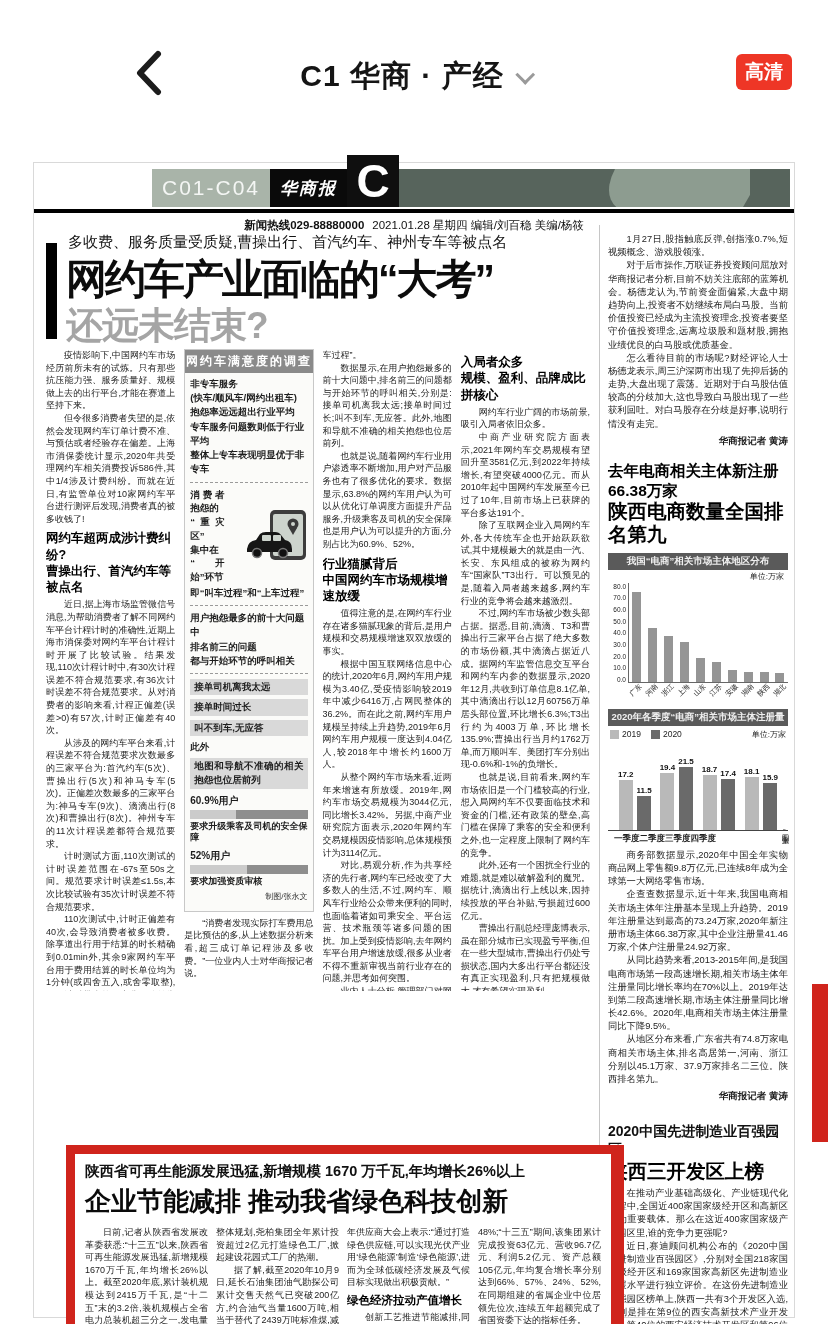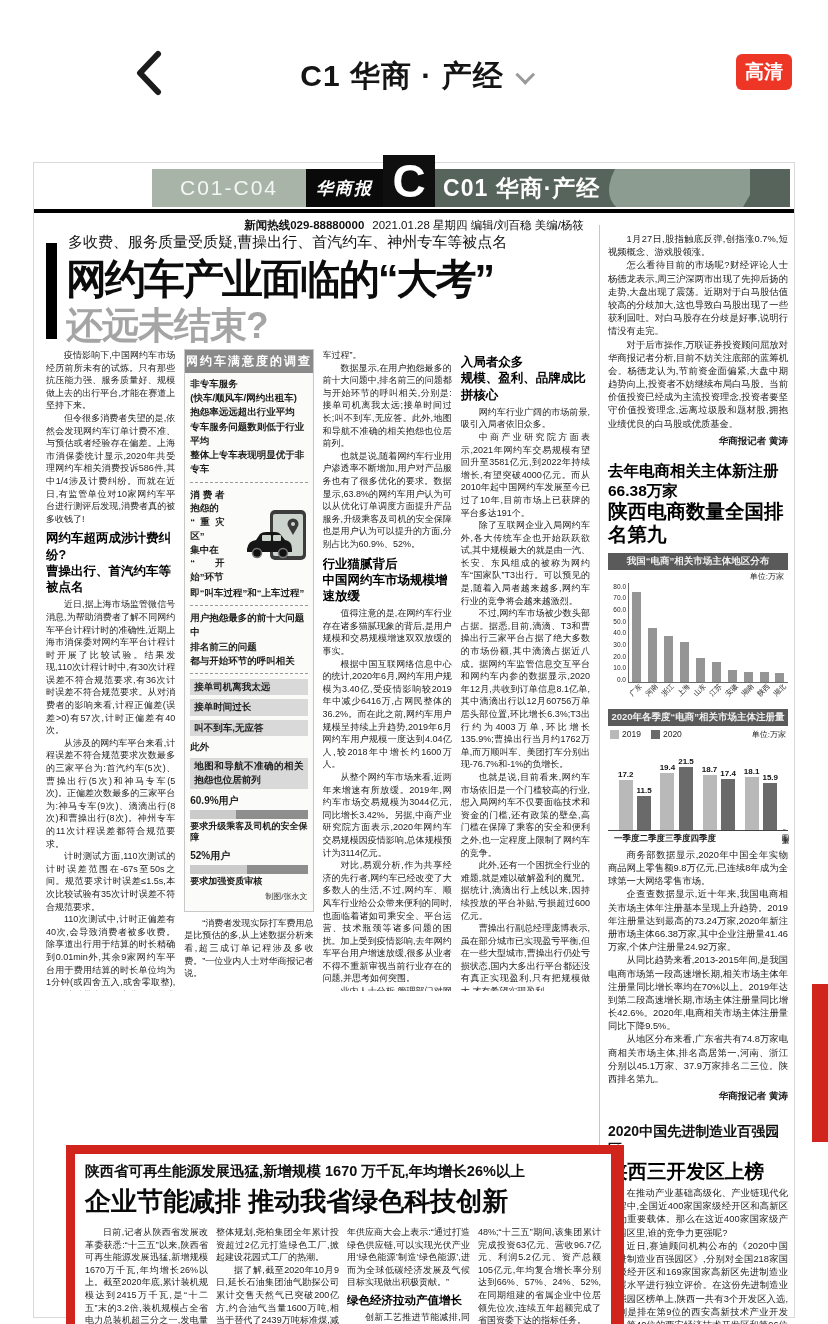--- a/index.html
+++ b/index.html
@@ -7,21 +7,21 @@
 body{position:relative;font-family:"Liberation Sans","DejaVu Sans",sans-serif;color:#1c1c1c}
 
 .app-header{position:absolute;top:0;left:0;right:0;height:150px;background:#fff}
 .back-btn{position:absolute;left:130px;top:50px;width:40px;height:46px;cursor:pointer}
 .title-wrap{position:absolute;left:0;right:0;top:56px;text-align:center;font-size:30px;font-weight:600;color:#151515;letter-spacing:1px}
 .caret{display:inline-block;width:14px;height:14px;border-right:3px solid #9a9a9a;border-bottom:3px solid #9a9a9a;transform:rotate(45deg) translateY(-6px);margin-left:10px}
 .hd-btn{position:absolute;right:36px;top:54px;width:56px;height:36px;background:#ee3626;color:#fff;border-radius:6px;font-size:19px;font-weight:700;text-align:center;line-height:36px;cursor:pointer}
 
 .paper{position:absolute;left:33px;top:162px;width:762px;height:1156px;border:1px solid #d9d9d9;background:#fff}
 .masthead{position:absolute;left:118px;top:6px;right:4px;height:38px;display:flex;align-items:stretch}
-.mh-range{background:#a9b4a9;color:#f4f6f4;font-size:21px;display:flex;align-items:center;padding:0 28px;letter-spacing:2px}
+.mh-range{background:#a9b4a9;color:#f4f6f4;font-size:21px;display:flex;align-items:center;padding:0 10px;letter-spacing:2px}
 .mh-logo{background:#0a0a0a;color:#fff;display:flex;align-items:center;padding:0 10px;font-family:"Liberation Serif","DejaVu Serif",serif;font-style:italic;font-weight:bold;font-size:17px;letter-spacing:2px}
 .mh-cblock{background:#0f0f0f;color:#fff;font-size:46px;font-weight:800;width:52px;margin-top:-14px;height:52px;display:flex;align-items:center;justify-content:center}
 .mh-rest{flex:1;background:#57645c;color:#fff;display:flex;align-items:center;position:relative;overflow:hidden}
 .mh-title{font-size:23px;font-weight:700;margin-left:8px;letter-spacing:1px;white-space:nowrap}
 .mh-swoosh{position:absolute;right:36px;top:-6px;width:150px;height:50px;background:#8d9c90;transform:skewX(-30deg);border-radius:0 0 0 46px}
 .mh-swoosh2{position:absolute;right:0;top:0;width:40px;height:38px;background:#57645c}
 .black-rule{position:absolute;left:0;top:46px;right:0;height:4px;background:#000}
 .info-line{position:absolute;top:55px;left:0;right:0;text-align:center;font-size:11.5px;color:#111}
 .info-line b{margin-right:8px}
 
@@ -105,21 +105,20 @@
   <div class="hd-btn">高清</div>
 </div>
 
 <div class="paper">
 
   <div class="masthead">
     <div class="mh-range">C01-C04</div>
     <div class="mh-logo">华商报</div>
     <div class="mh-cblock">C</div>
     <div class="mh-rest">
-      <span class="mh-title">C01 华商·产经</span>
       <span class="mh-swoosh"></span>
       <span class="mh-swoosh2"></span>
     </div>
   </div>
   <div class="black-rule"></div>
   <div class="info-line">
     <b>新闻热线029-88880000</b><span>2021.01.28 星期四 编辑/刘百稳 美编/杨筱</span>
   </div>
 
   <div class="lead">
@@ -209,34 +208,34 @@
           <div class="itm-p">从整个网约车市场来看,近两年来增速有所放缓。2019年,网约车市场交易规模为3044亿元,同比增长3.42%。另据,中商产业研究院方面表示,2020年网约车交易规模因疫情影响,总体规模预计为3114亿元。</div>
           <div class="itm-p">对比,易观分析,作为共享经济的先行者,网约车已经改变了大多数人的生活,不过,网约车、顺风车行业给公众带来便利的同时,也面临着诸如司乘安全、平台运营、技术瓶颈等诸多问题的困扰。加上受到疫情影响,去年网约车平台用户增速放缓,很多从业者不得不重新审视当前行业存在的问题,并思考如何突围。</div>
           <div class="itm-p">业内人士分析,管理部门对网约车合规化的推进制定了一系列的措施。整个网约车行业也将面临洗牌,那些不合规的司机、公司、平台也将会被淘汰。只有加速合规化发展,这样才能在行业里取得一线生机。</div>
         </div>
       <div class="col">
           <div class="itm-h">入局者众多
 规模、盈利、品牌成比拼核心</div>
           <div class="itm-p">网约车行业广阔的市场前景,吸引入局者依旧众多。</div>
           <div class="itm-p">中商产业研究院方面表示,2021年网约车交易规模有望回升至3581亿元,到2022年持续增长,有望突破4000亿元。而从2010年起中国网约车发展至今已过了10年,目前市场上已获牌的平台多达191个。</div>
           <div class="itm-p">除了互联网企业入局网约车外,各大传统车企也开始跃跃欲试,其中规模最大的就是由一汽、长安、东风组成的被称为网约车“国家队”T3出行。可以预见的是,随着入局者越来越多,网约车行业的竞争将会越来越激烈。</div>
-          <div class="itm-p">不过,网约车市场被少数头部占据。据悉,目前,滴滴、T3和曹操出行三家平台占据了绝大多数的市场份额,其中滴滴占据近八成。据网约车监管信息交互平台和网约车内参的数据显示,2020年12月,共收到订单信息8.1亿单,其中滴滴出行以12月60756万单居头部位置,环比增长6.3%;T3出行约为4003万单,环比增长135.9%;曹操出行当月约1762万单,而万顺叫车、美团打车分别出现-76.7%和-1%的负增长。</div>
+          <div class="itm-p">不过,网约车市场被少数头部占据。据悉,目前,滴滴、T3和曹操出行三家平台占据了绝大多数的市场份额,其中滴滴占据近八成。据网约车监管信息交互平台和网约车内参的数据显示,2020年12月,共收到订单信息8.1亿单,其中滴滴出行以12月60756万单居头部位置,环比增长6.3%;T3出行约为4003万单,环比增长135.9%;曹操出行当月约1762万单,而万顺叫车、美团打车分别出现-0.6%和-1%的负增长。</div>
           <div class="itm-p">也就是说,目前看来,网约车市场依旧是一个门槛较高的行业,想入局网约车不仅要面临技术和资金的门槛,还有政策的壁垒,高门槛在保障了乘客的安全和便利之外,也一定程度上限制了网约车的竞争。</div>
           <div class="itm-p">此外,还有一个困扰全行业的难题,就是难以破解盈利的魔咒。据统计,滴滴出行上线以来,因持续投放的平台补贴,亏损超过600亿元。</div>
           <div class="itm-p">曹操出行副总经理庞博表示,虽在部分城市已实现盈亏平衡,但在一些大型城市,曹操出行仍处亏损状态,国内大多出行平台都还没有真正实现盈利,只有把规模做大,才有希望实现盈利。</div>
         </div>
     </div>
   </div>
 
   <div class="rightcol">
     <div class="ra">
       <div class="ra-body">
           <div class="itm-p">1月27日,股指触底反弹,创指涨0.7%,短视频概念、游戏股领涨。</div>
+          <div class="itm-p">对于后市操作,万联证券投资顾问屈放对华商报记者分析,目前不妨关注底部的蓝筹机会。杨德龙认为,节前资金面偏紧,大盘中期趋势向上,投资者不妨继续布局白马股。当前价值投资已经成为主流投资理念,投资者要坚守价值投资理念,远离垃圾股和题材股,拥抱业绩优良的白马股或优质基金。</div>
           <div class="itm-p">怎么看待目前的市场呢?财经评论人士杨德龙表示,周三沪深两市出现了先抑后扬的走势,大盘出现了震荡。近期对于白马股估值较高的分歧加大,这也导致白马股出现了一些获利回吐。对白马股存在分歧是好事,说明行情没有走完。</div>
-          <div class="itm-p">对于后市操作,万联证券投资顾问屈放对华商报记者分析,目前不妨关注底部的蓝筹机会。杨德龙认为,节前资金面偏紧,大盘中期趋势向上,投资者不妨继续布局白马股。当前价值投资已经成为主流投资理念,投资者要坚守价值投资理念,远离垃圾股和题材股,拥抱业绩优良的白马股或优质基金。</div>
           <div class="itm-by">华商报记者 黄涛</div>
         </div>
     </div>
     <div class="ra" style="margin-top:14px">
       <div class="ra-h-mid">去年电商相关主体新注册66.38万家</div>
       <div class="ra-h-big">陕西电商数量全国排名第九</div>
       <div class="chart">
           <div class="ch-title">我国“电商”相关市场主体地区分布</div>
           <div class="ch-unit">单位:万家</div>
           <div class="ch-plot">

